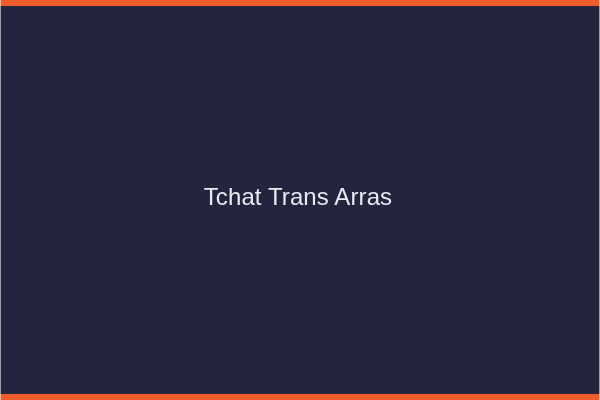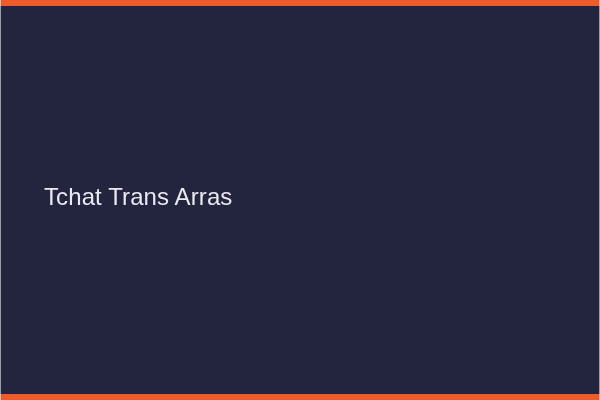--- a/index.html
+++ b/index.html
@@ -47,23 +47,23 @@
   }
 
   
   .banner-title-wrap {
     position: absolute;
     left: 0;
     right: 4px;
     top: 50%;
     transform: translateY(-50%);
     margin-top: -3px;
+    text-align: center;
     padding: 0 20px;
     box-sizing: border-box;
-    margin-left: 24px;
   }
 
   .banner-title {
     display: inline-block;
     margin: 0;
     font-family: "Liberation Sans", sans-serif;
     font-size: 24px;
     font-weight: 400;
     line-height: 1.2;
     letter-spacing: 0.1px;

